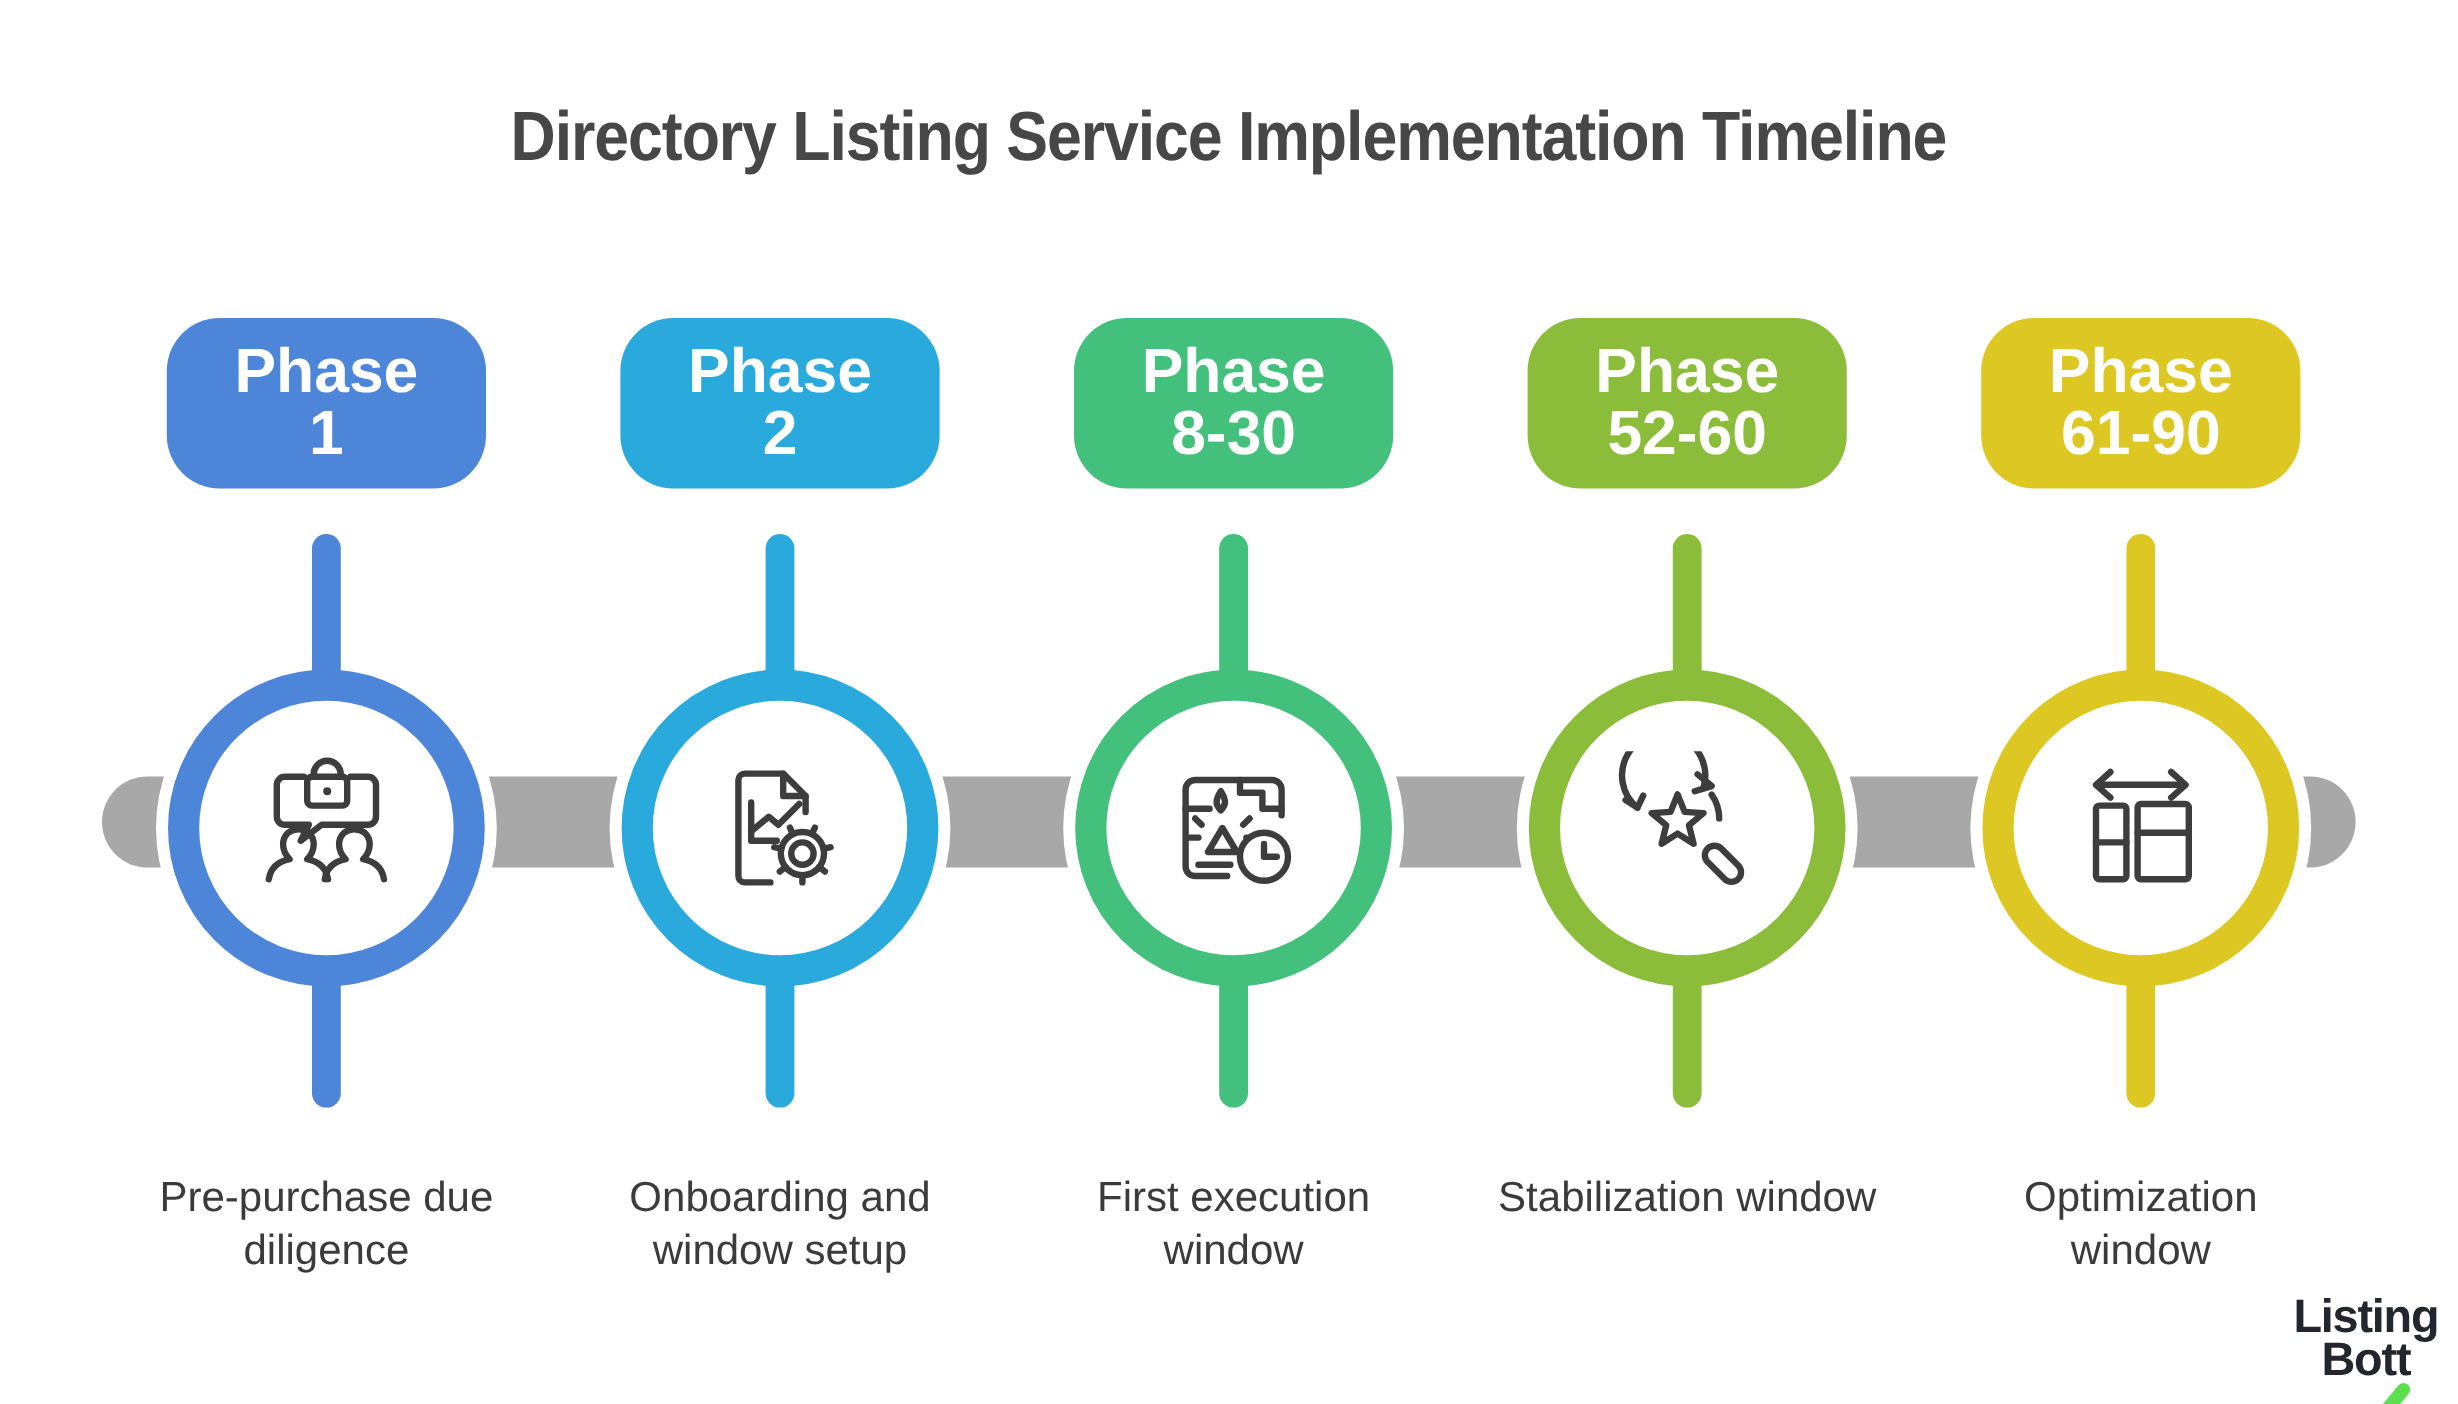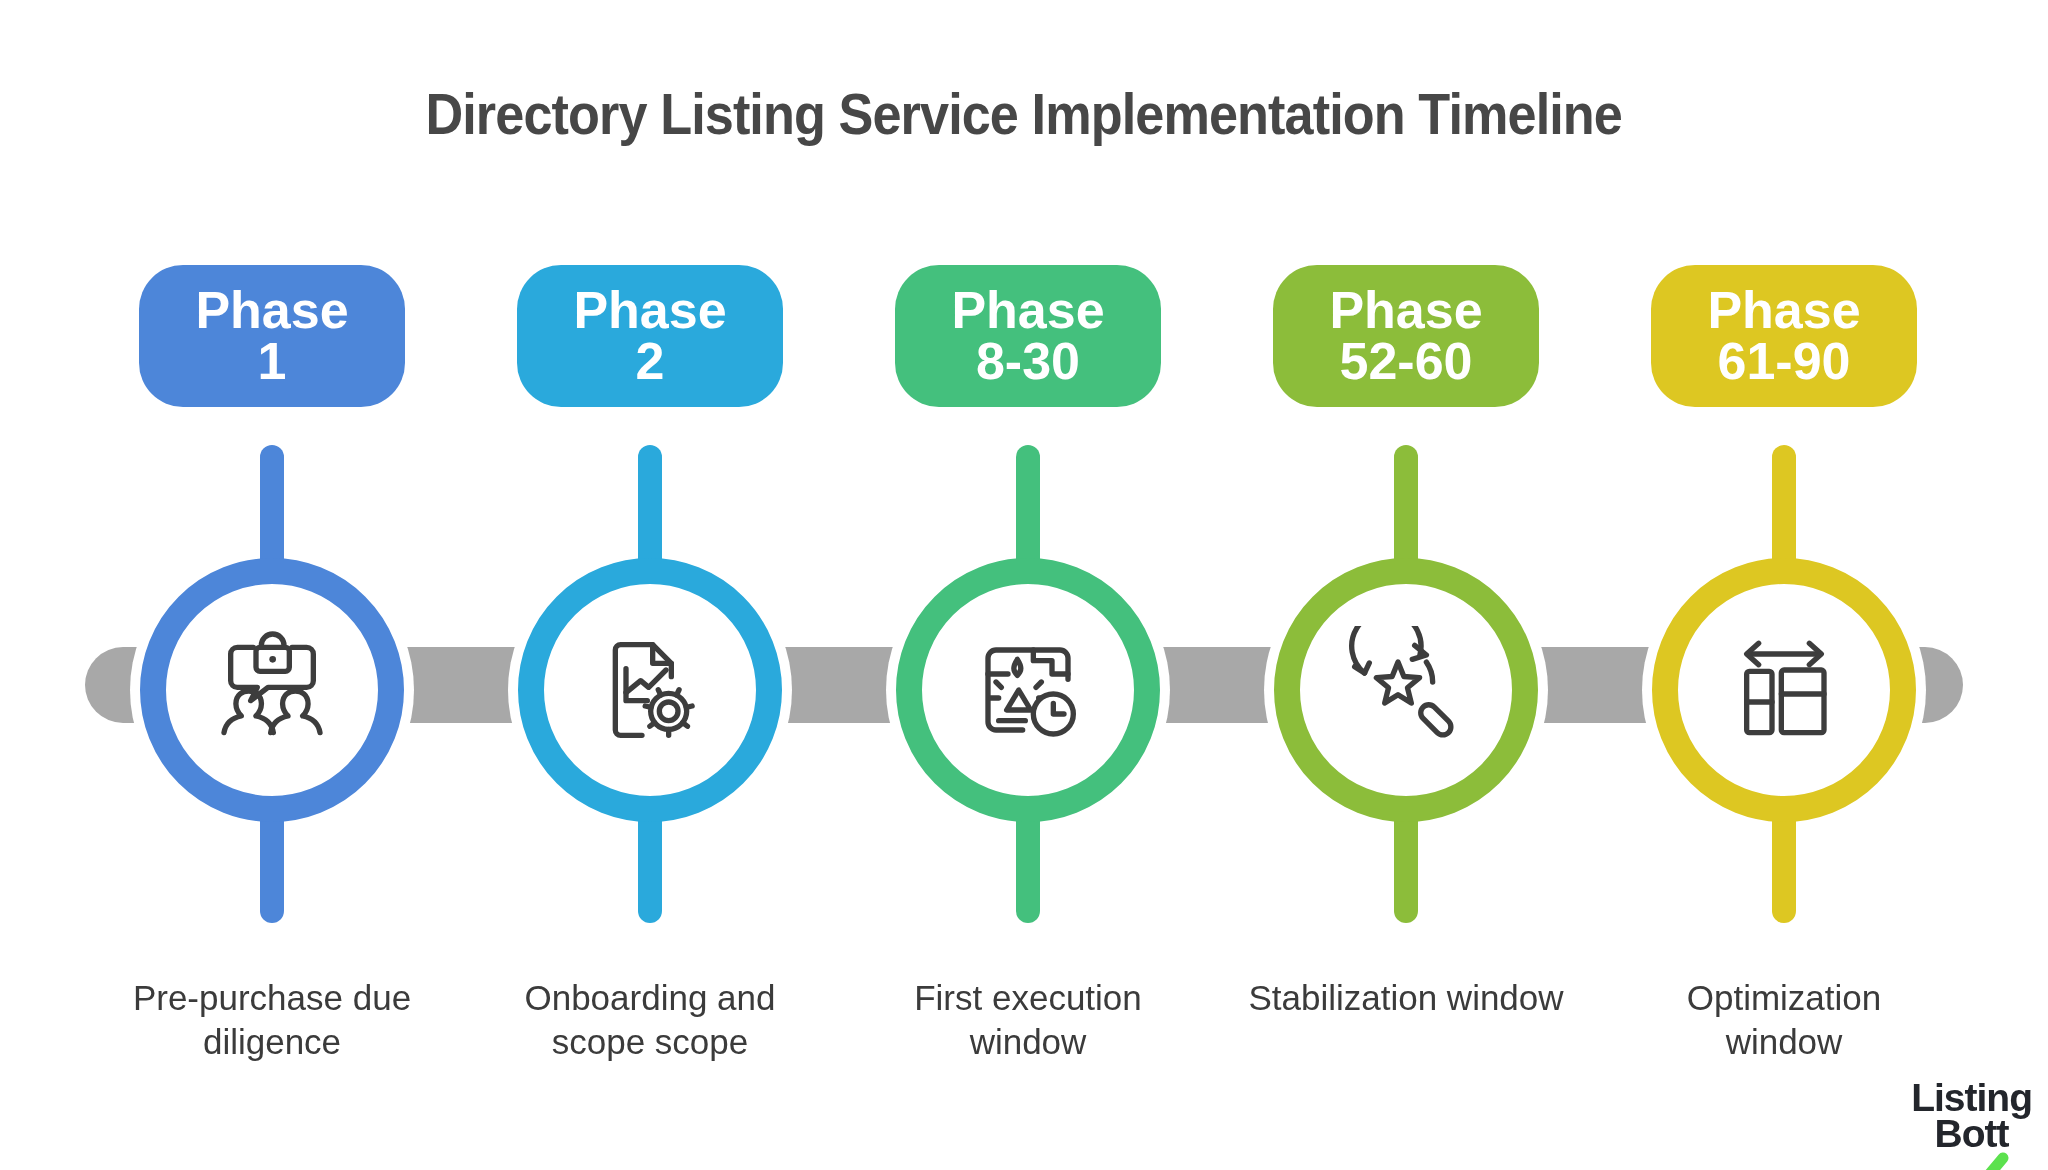--- a/index.html
+++ b/index.html
@@ -106,21 +106,21 @@
     <path d="M50 14v14h14"></path>
     <path d="M30 32v24h16"></path>
     <path d="M30 50l11-9 6 5 13-13"></path>
     <circle cx="62" cy="64" r="7"></circle>
     <circle cx="62" cy="64" r="13.5"></circle>
     <path d="M62 77.5V82M51.5 72.4l-3.6 2.8M48.8 61l-4.4-1M56.1 51.8l-1.9-4M67.9 51.8l1.9-4M75.2 61l4.4-1M72.5 72.4l3.6 2.8"></path>
   </svg>
           </span>
     </div>
     <div class="label">Onboarding and
-scope scope</div>
+window setup</div>
   </div>
       <div class="col" style="--c: #44c07d; left: 1028px;">
     <div class="badge">
       <div class="badge-line">Phase</div>
       <div class="badge-line">8-30</div>
     </div>
     <div class="stem"></div>
     <div class="halo"></div>
     <div class="ring">
       <span class="icon-slot">

